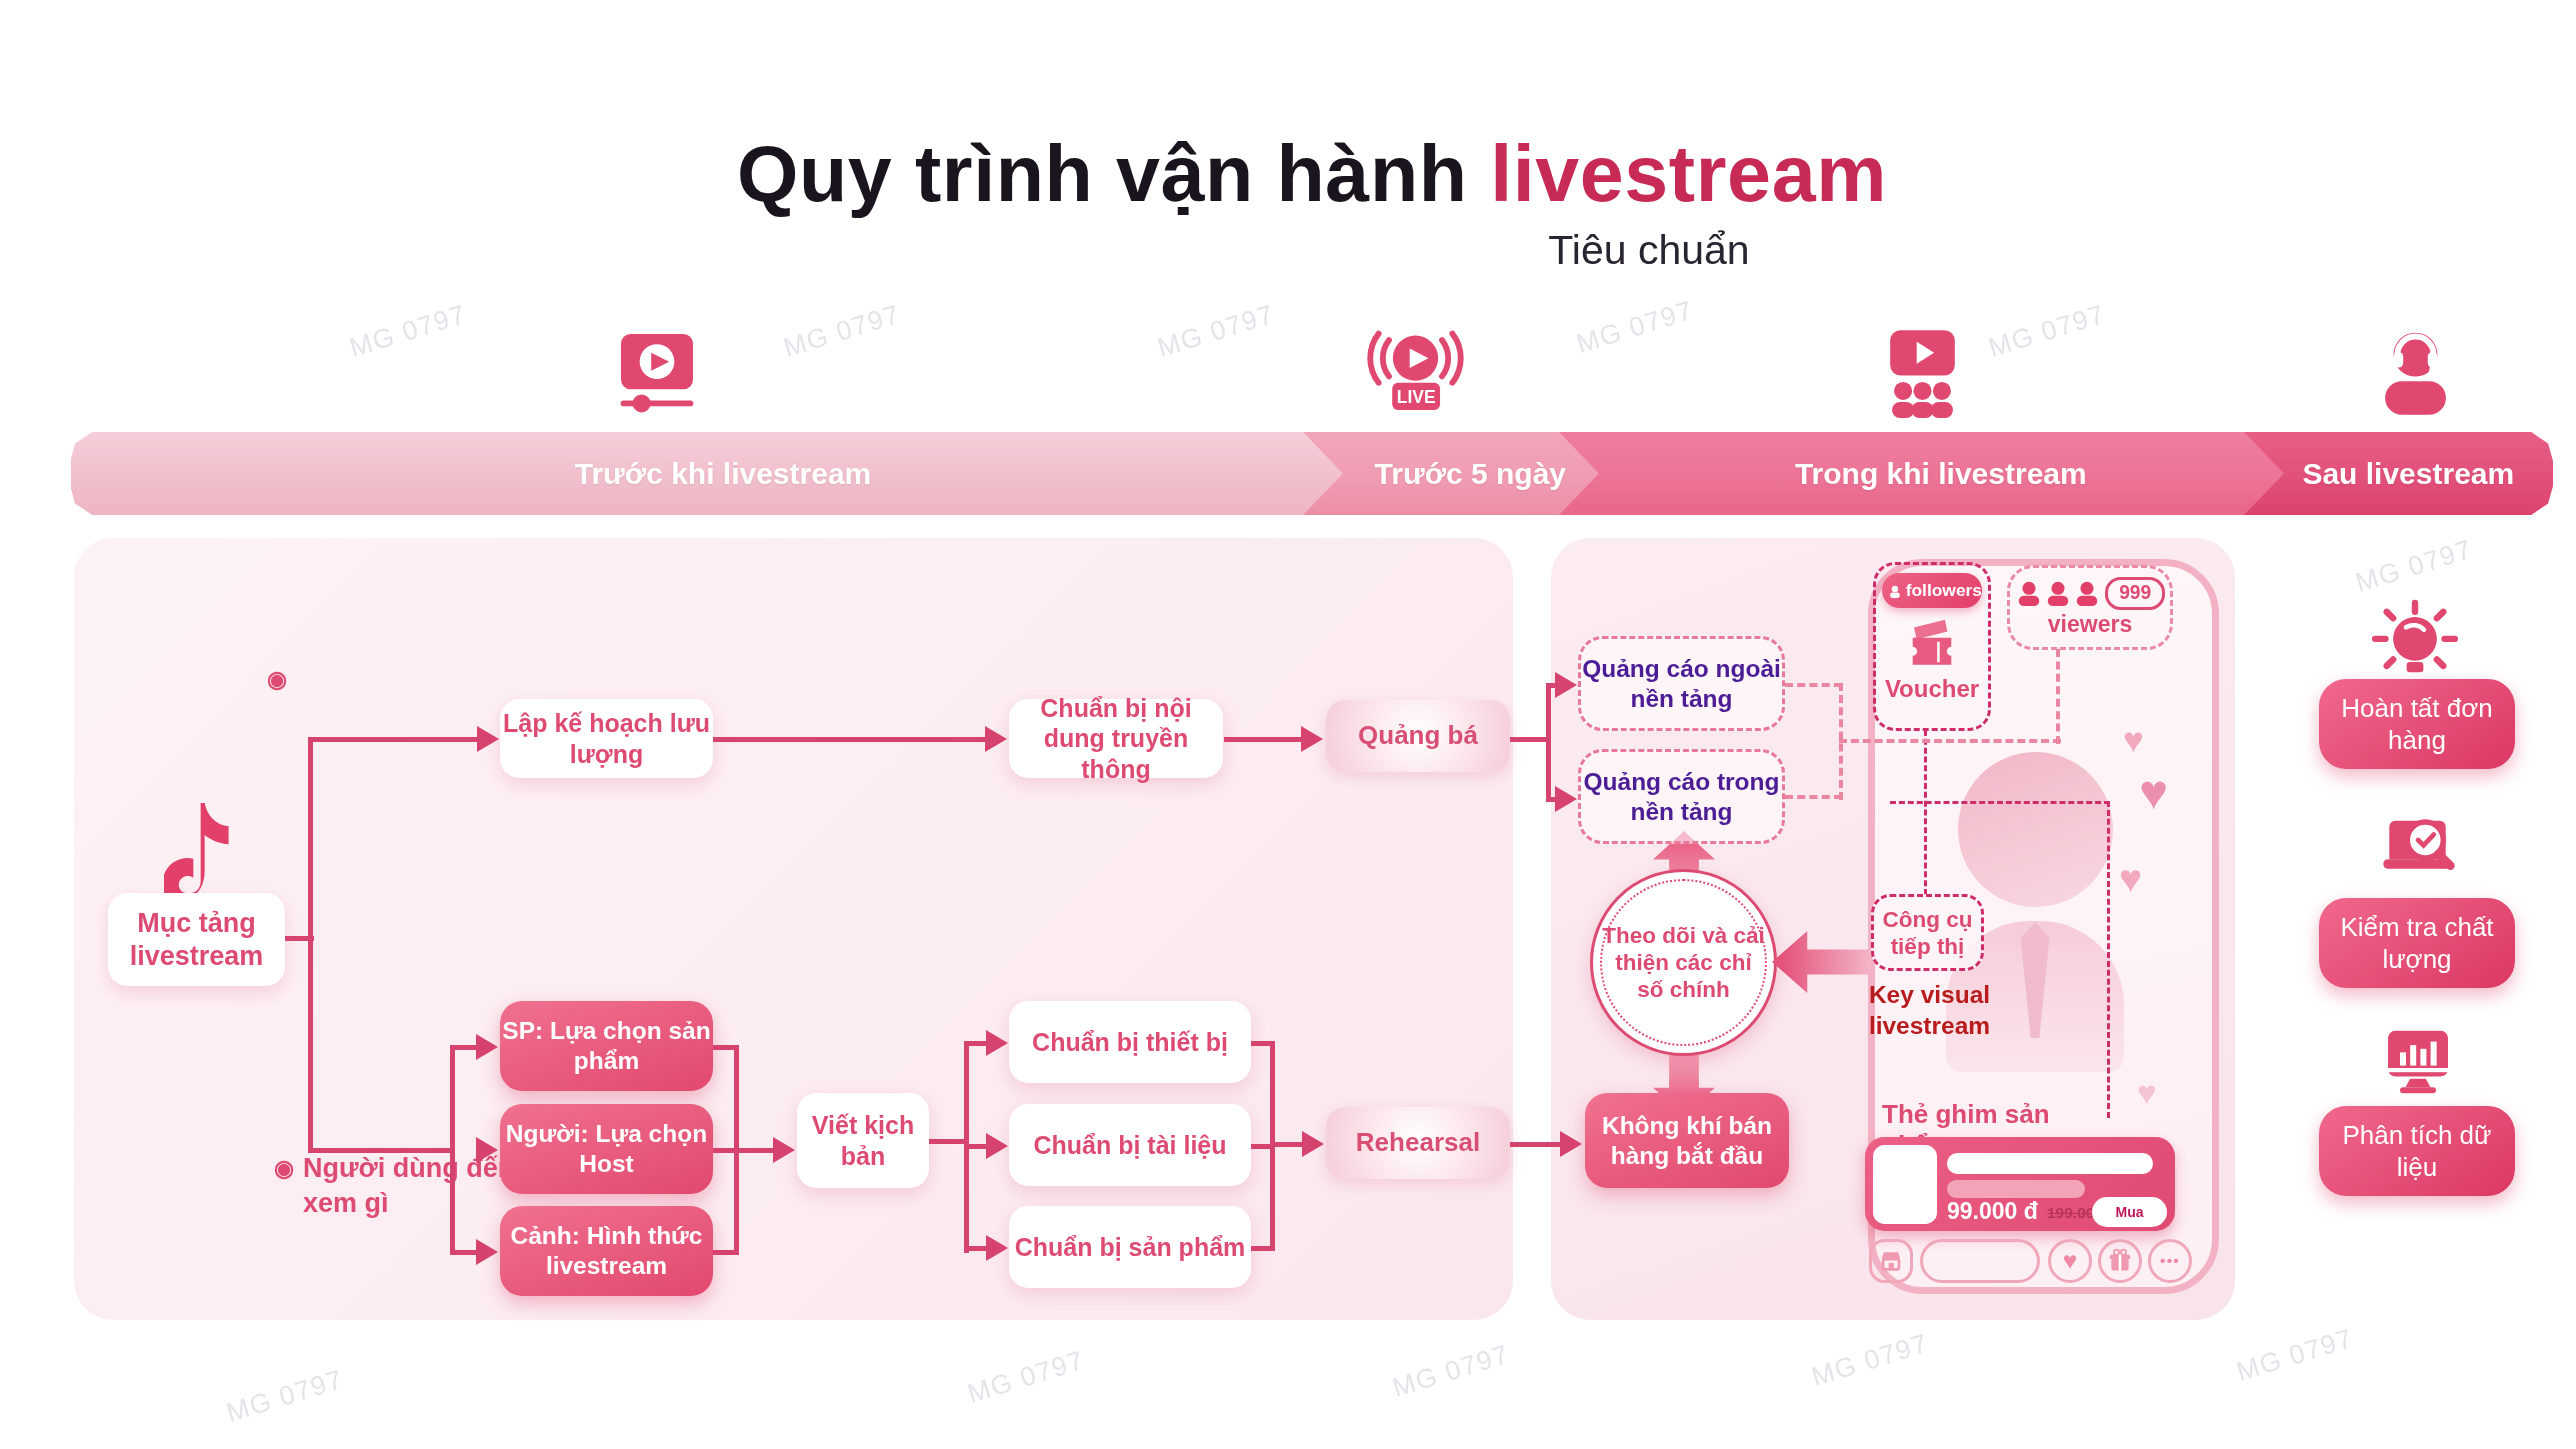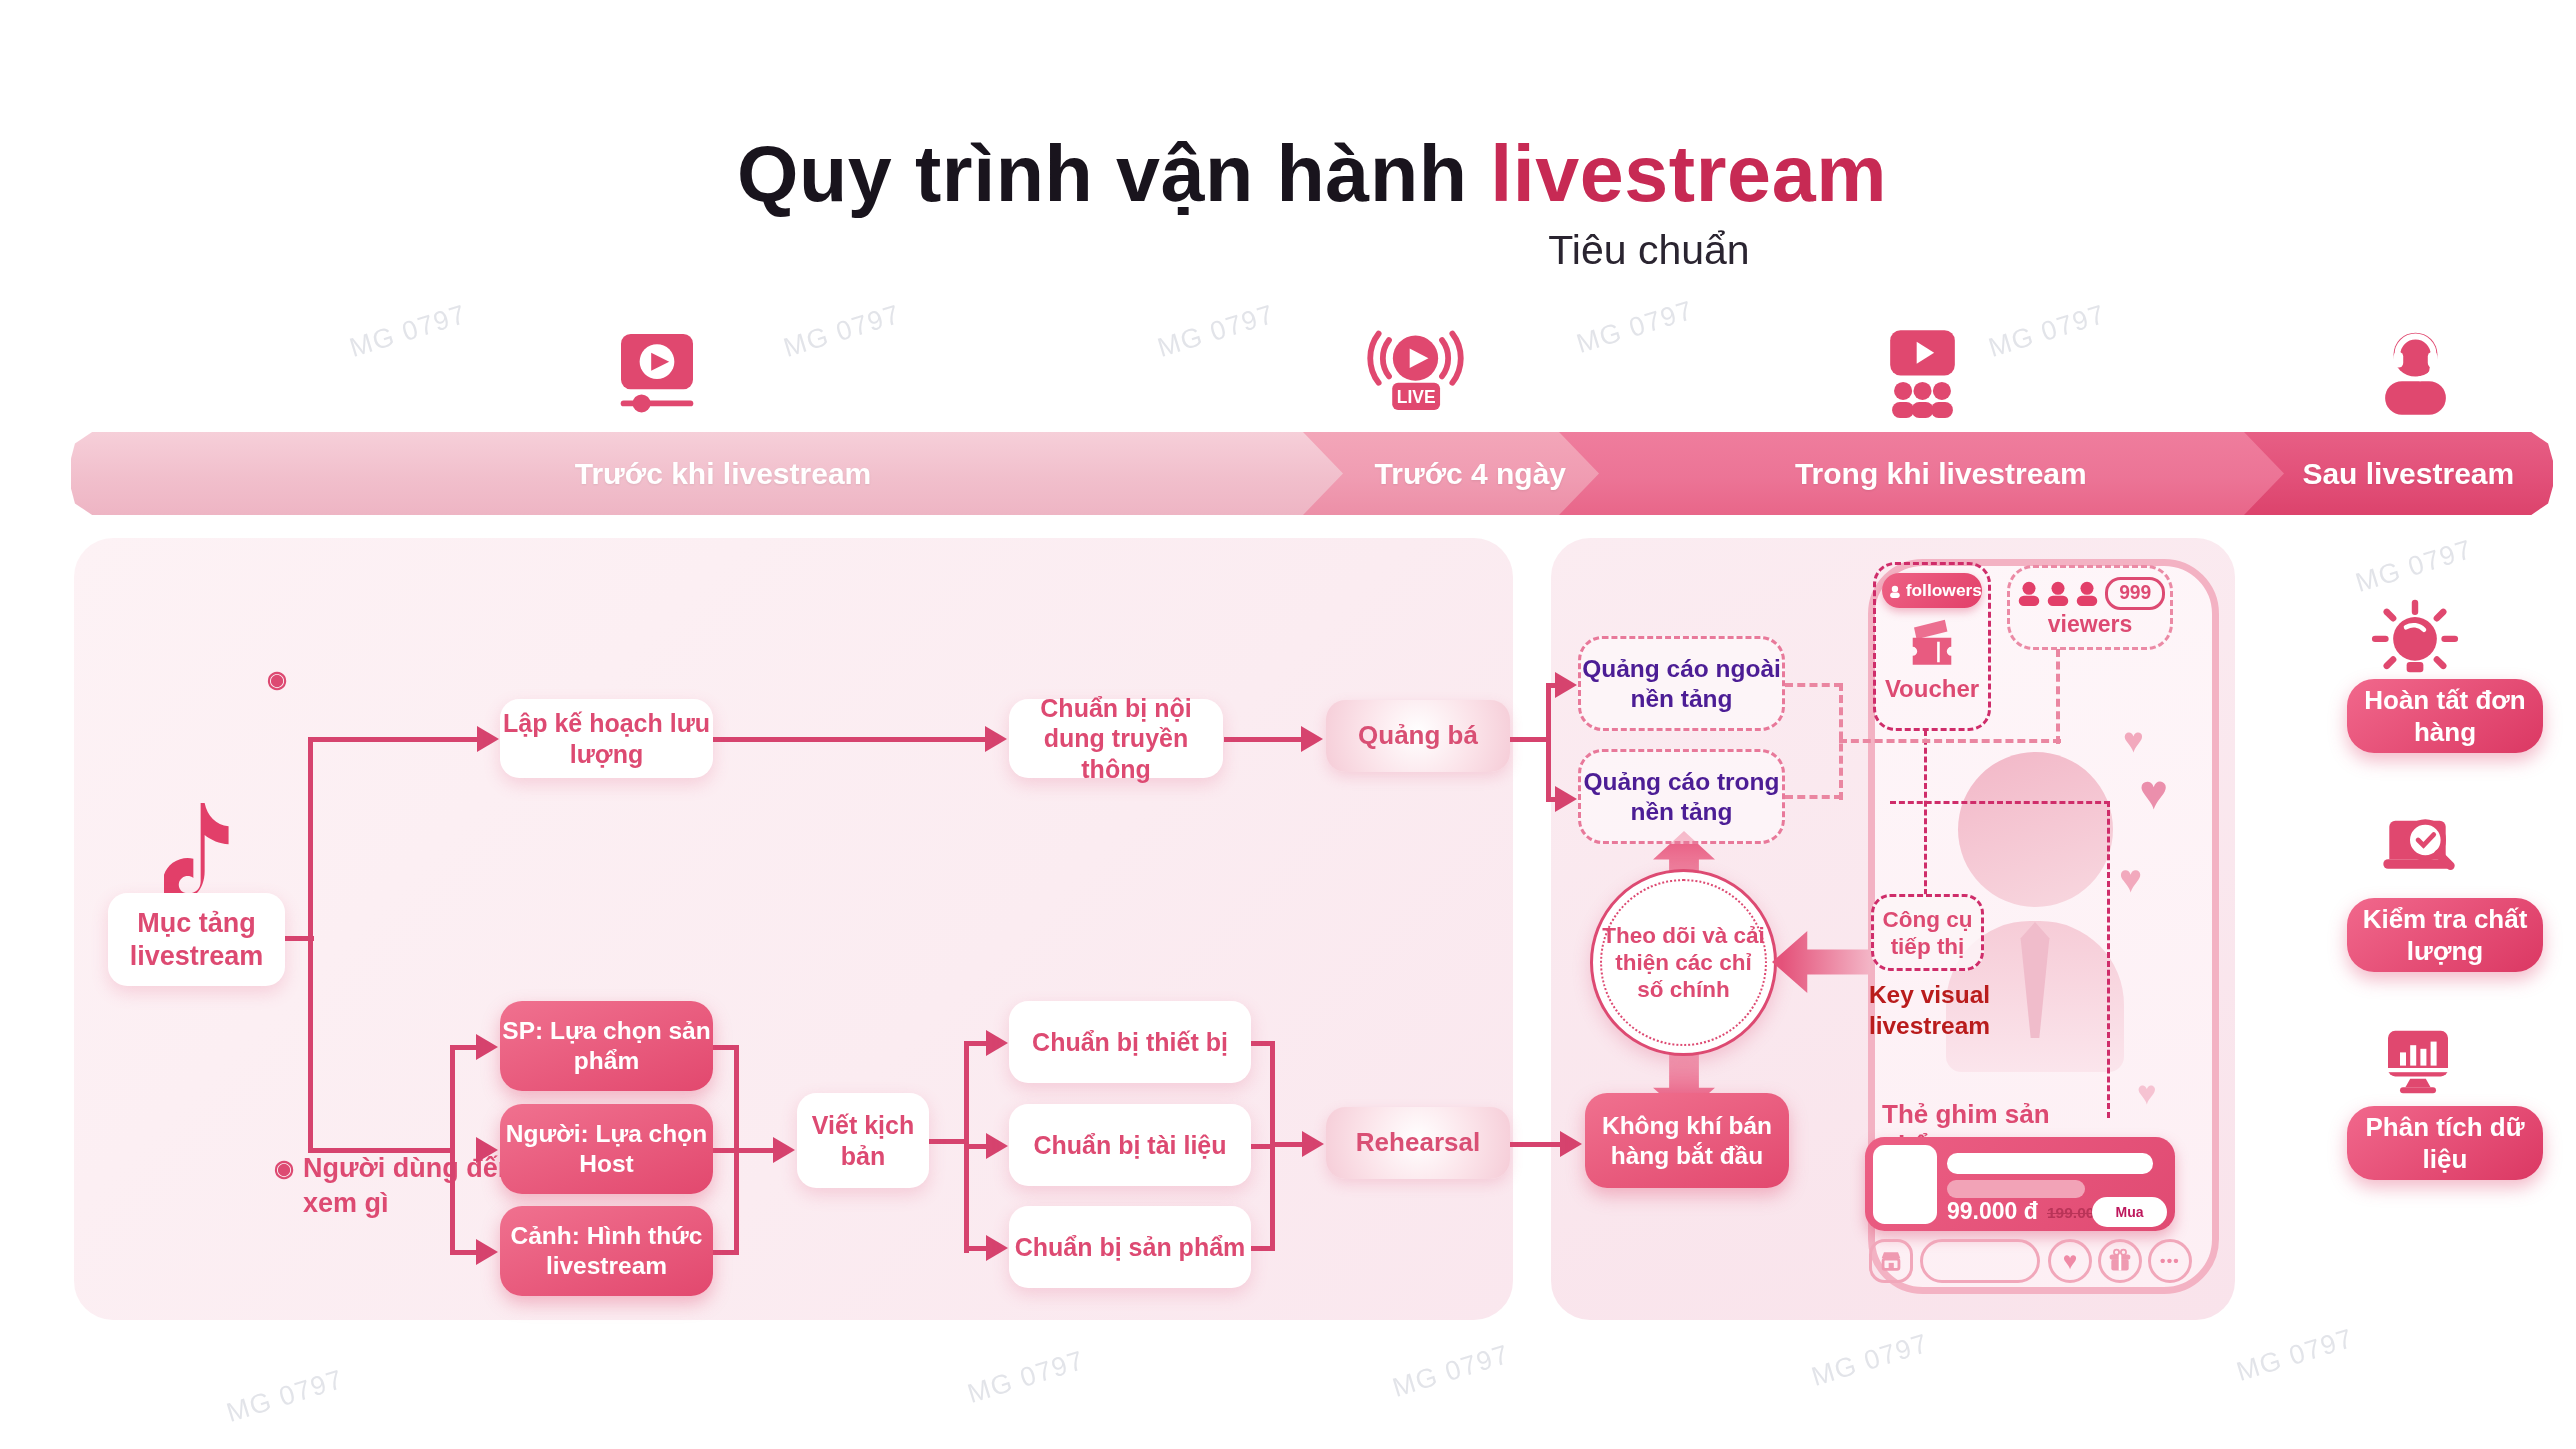--- a/index.html
+++ b/index.html
@@ -58,24 +58,24 @@
   
   .phone{position:absolute;left:1868px;top:559px;width:351px;height:735px;border-radius:55px;
          border:7px solid #f3b2c3;background:linear-gradient(170deg,#fef6f9,#fdeff4);box-sizing:border-box;}
   .pin-title{position:absolute;left:1882px;top:1099px;width:232px;color:#dd4a72;font-size:26px;font-weight:bold;}
   .card{position:absolute;left:1865px;top:1137px;width:310px;height:94px;border-radius:19.3px;
         background:linear-gradient(135deg,#ec5f84,#e04a72);box-shadow:0 6.4px 14px rgba(214,60,100,.35);}
   .heartglyph{position:absolute;color:#f2a9bd;}
   .bicon{position:absolute;top:1239px;height:44px;border:3.9px solid #f1a7ba;box-sizing:border-box;
          display:flex;align-items:center;justify-content:center;color:#ef8aa6;}
   
-  .btn{position:absolute;left:2319px;width:196px;height:74px;border-radius:27px;
-       background:linear-gradient(145deg,#f1688c,#db3863);color:#fff;font-size:26px;font-weight:bold;
+  .btn{position:absolute;left:2319px;width:196px;height:90px;border-radius:27px;
+       background:linear-gradient(145deg,#f1688c,#db3863);color:#fff;font-size:26px;font-weight:normal;
        display:flex;align-items:center;justify-content:center;text-align:center;line-height:1.25;
-       box-shadow:0 7.7px 18px rgba(221,58,99,.35);margin-left:28px;}
+       box-shadow:0 7.7px 18px rgba(221,58,99,.35);}
   .viewpill{border:3.2px solid #dd4a72;border-radius:15.5px;color:#dd4a72;font-weight:bold;font-size:19.3px;
             display:flex;align-items:center;justify-content:center;}
 </style>
 </head>
 <body>
 
 <div class="stage">
 
   <span class="wm" style="left:348px;top:316px">MG 0797</span>
   <span class="wm" style="left:782px;top:316px">MG 0797</span>
@@ -146,21 +146,21 @@
       <rect x="41" y="48" width="15" height="24" rx="7" fill="#fff"></rect>
       <rect x="94" y="48" width="15" height="24" rx="7" fill="#fff"></rect>
       <path d="M101 72 q0 17 -19 17" stroke="#fff" stroke-width="8" fill="none" stroke-linecap="round"></path>
     </svg>
   </div>
 
   <div class="seg seg1">
       <span>Trước khi livestream</span>
     </div>
   <div class="seg seg2">
-      <span>Trước 4 ngày</span>
+      <span>Trước 5 ngày</span>
     </div>
   <div class="seg seg3">
       <span>Trong khi livestream</span>
     </div>
   <div class="seg seg4">
       <span>Sau livestream</span>
     </div>
 
   <div class="panel panelA"></div>
   <div class="panel panelB"></div>

